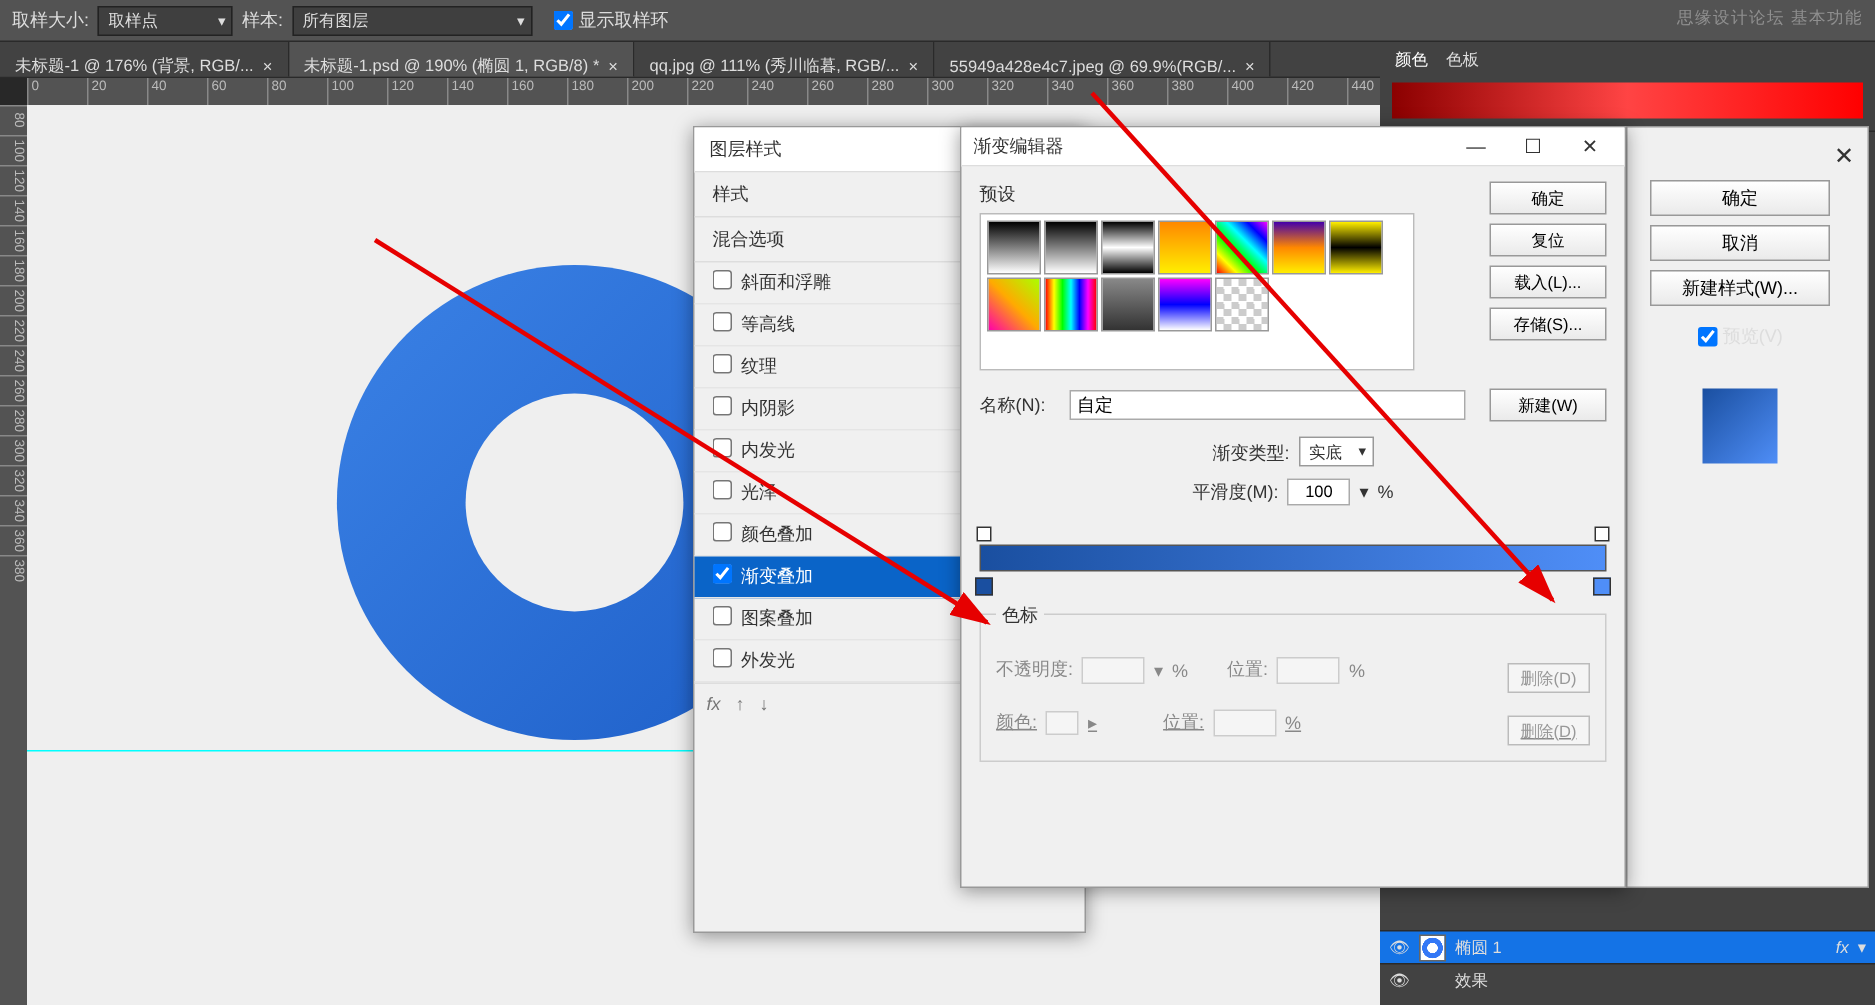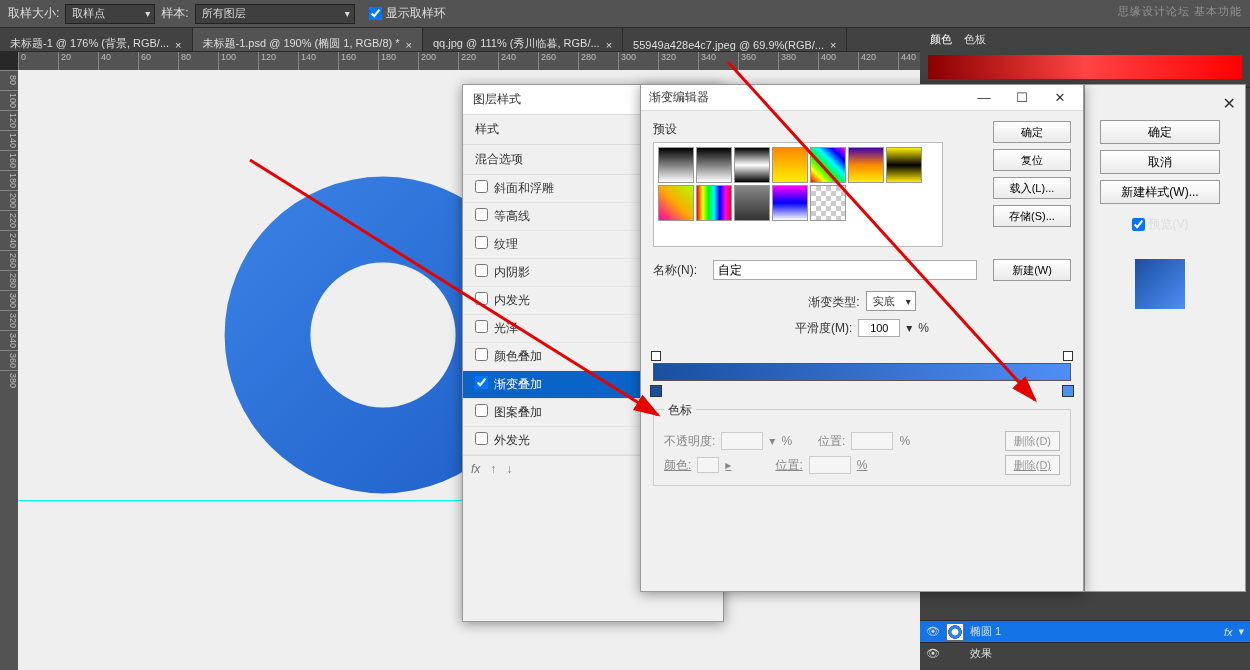--- a/index.html
+++ b/index.html
@@ -75,21 +75,21 @@
 .ge-color-stop { position: absolute; bottom: 4px; width: 12px; height: 12px; border: 1px solid #333; }
 .ge-color-stop.left { left: -3px; background: #1a4fa0; }
 .ge-color-stop.right { right: -3px; background: #4f8ef7; }
 .ge-stops-group { border: 1px solid #ccc; margin-top: 8px; padding: 8px 10px 10px; }
 .ge-stops-title { position: relative; top: -16px; background: #f0f0f0; display: inline-block; padding: 0 4px; }
 .ge-stop-row { display: flex; align-items: center; gap: 6px; margin-top: -4px; margin-bottom: 8px; color: #888; }
 .ge-stop-row:last-child { margin-bottom: 0; text-decoration: underline; }
 .ge-stop-row input { width: 42px; border: 1px solid #ccc; height: 18px; background: #f5f5f5; }
 .ge-stop-row .pct { }
 .ge-stop-row .swatch { width: 22px; height: 16px; border: 1px solid #ccc; background: #f5f5f5; }
-.ge-stop-row button { height: 20px; padding: 0 8px; border: 1px solid #bbb; background: #f5f5f5; color: #999; font-size: 11px; margin-left: auto; }
+.ge-stop-row button { height: 20px; padding: 0 8px; border: 1px solid #bbb; background: #f5f5f5; color: #999; font-size: 11px; margin-left: auto; margin-top: 11px; }
 
 .ge-right-btns { position: absolute; top: 36px; right: 12px; width: 78px; display: flex; flex-direction: column; gap: 6px; }
 .ge-right-btns button, .ge-new-btn { height: 22px; border: 1px solid #999; background: linear-gradient(#fff,#eaeaea); font-size: 11px; cursor: pointer; }
 .ge-new-btn { width: 78px; }
 
 .outer-btns { position: absolute; top: 120px; left: 1100px; width: 120px; display: flex; flex-direction: column; gap: 6px; z-index: 5; }
 .outer-btns button { height: 24px; border: 1px solid #999; background: linear-gradient(#fff,#eaeaea); font-size: 12px; cursor: pointer; }
 .outer-preview { display: flex; align-items: center; gap: 4px; margin-top: 6px; justify-content: center; font-size: 12px; }
 .outer-swatch { width: 50px; height: 50px; margin: 20px auto 0; background: linear-gradient(to bottom right, #1a4fa0, #4f8ef7); }
 .outer-close { position: absolute; top: 94px; right: 14px; font-size: 16px; cursor: pointer; color: #333; z-index: 6; }

